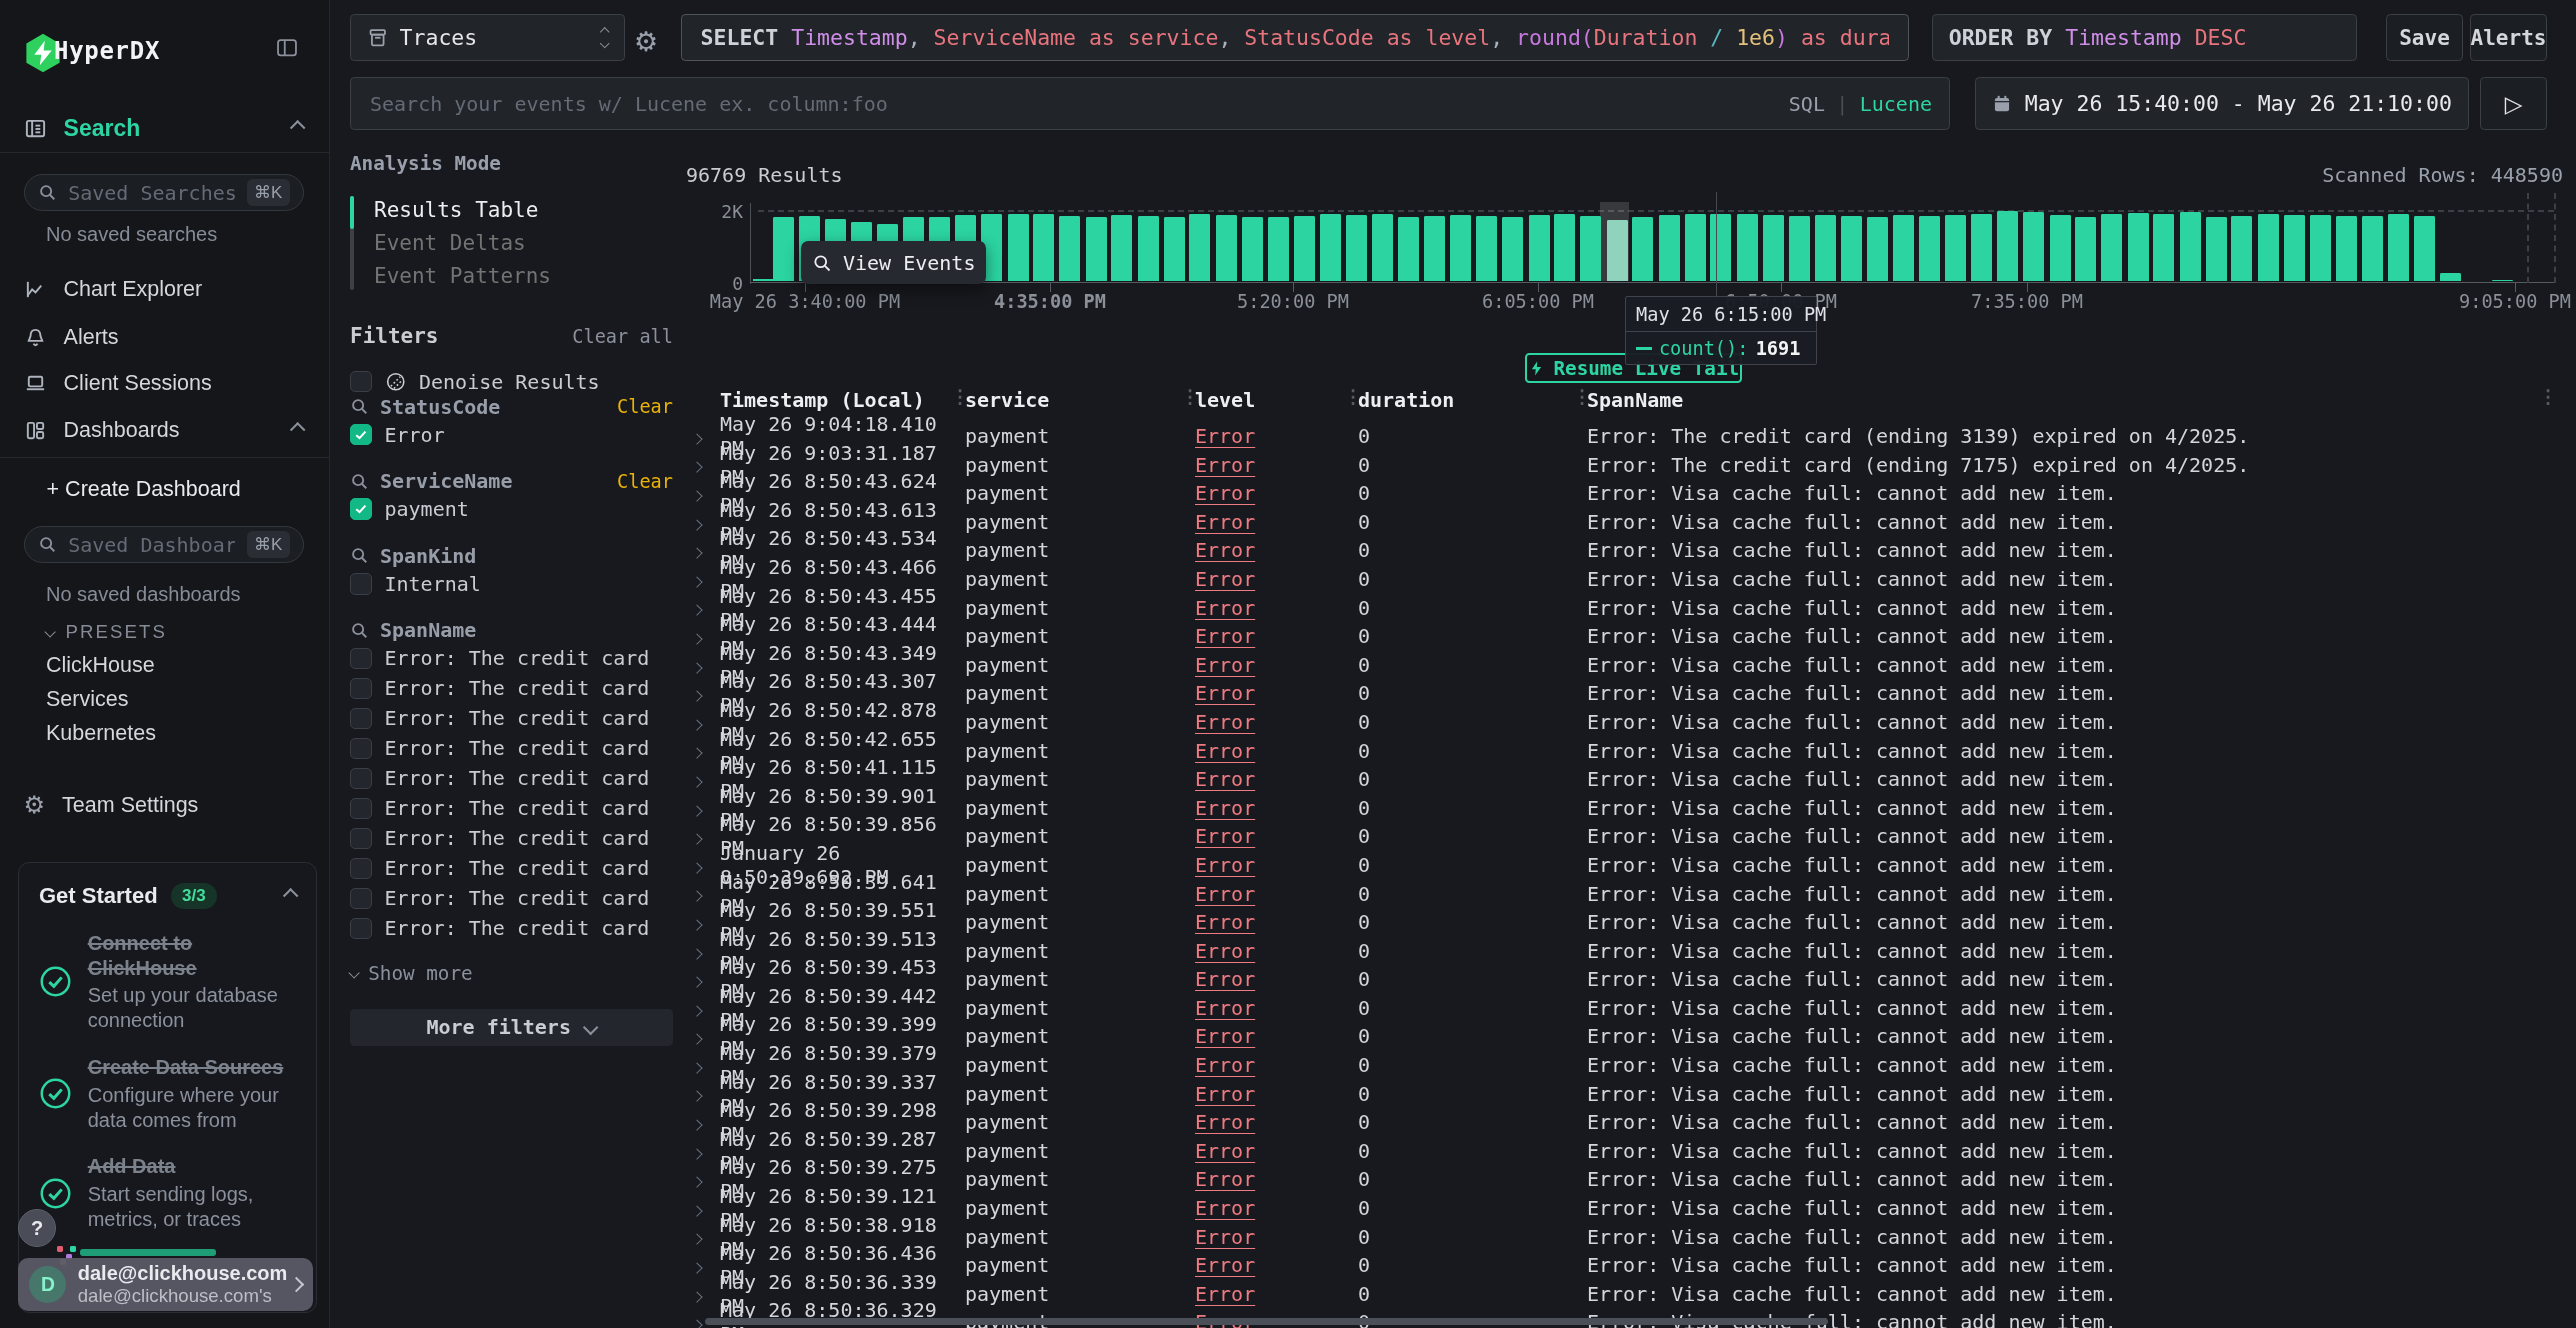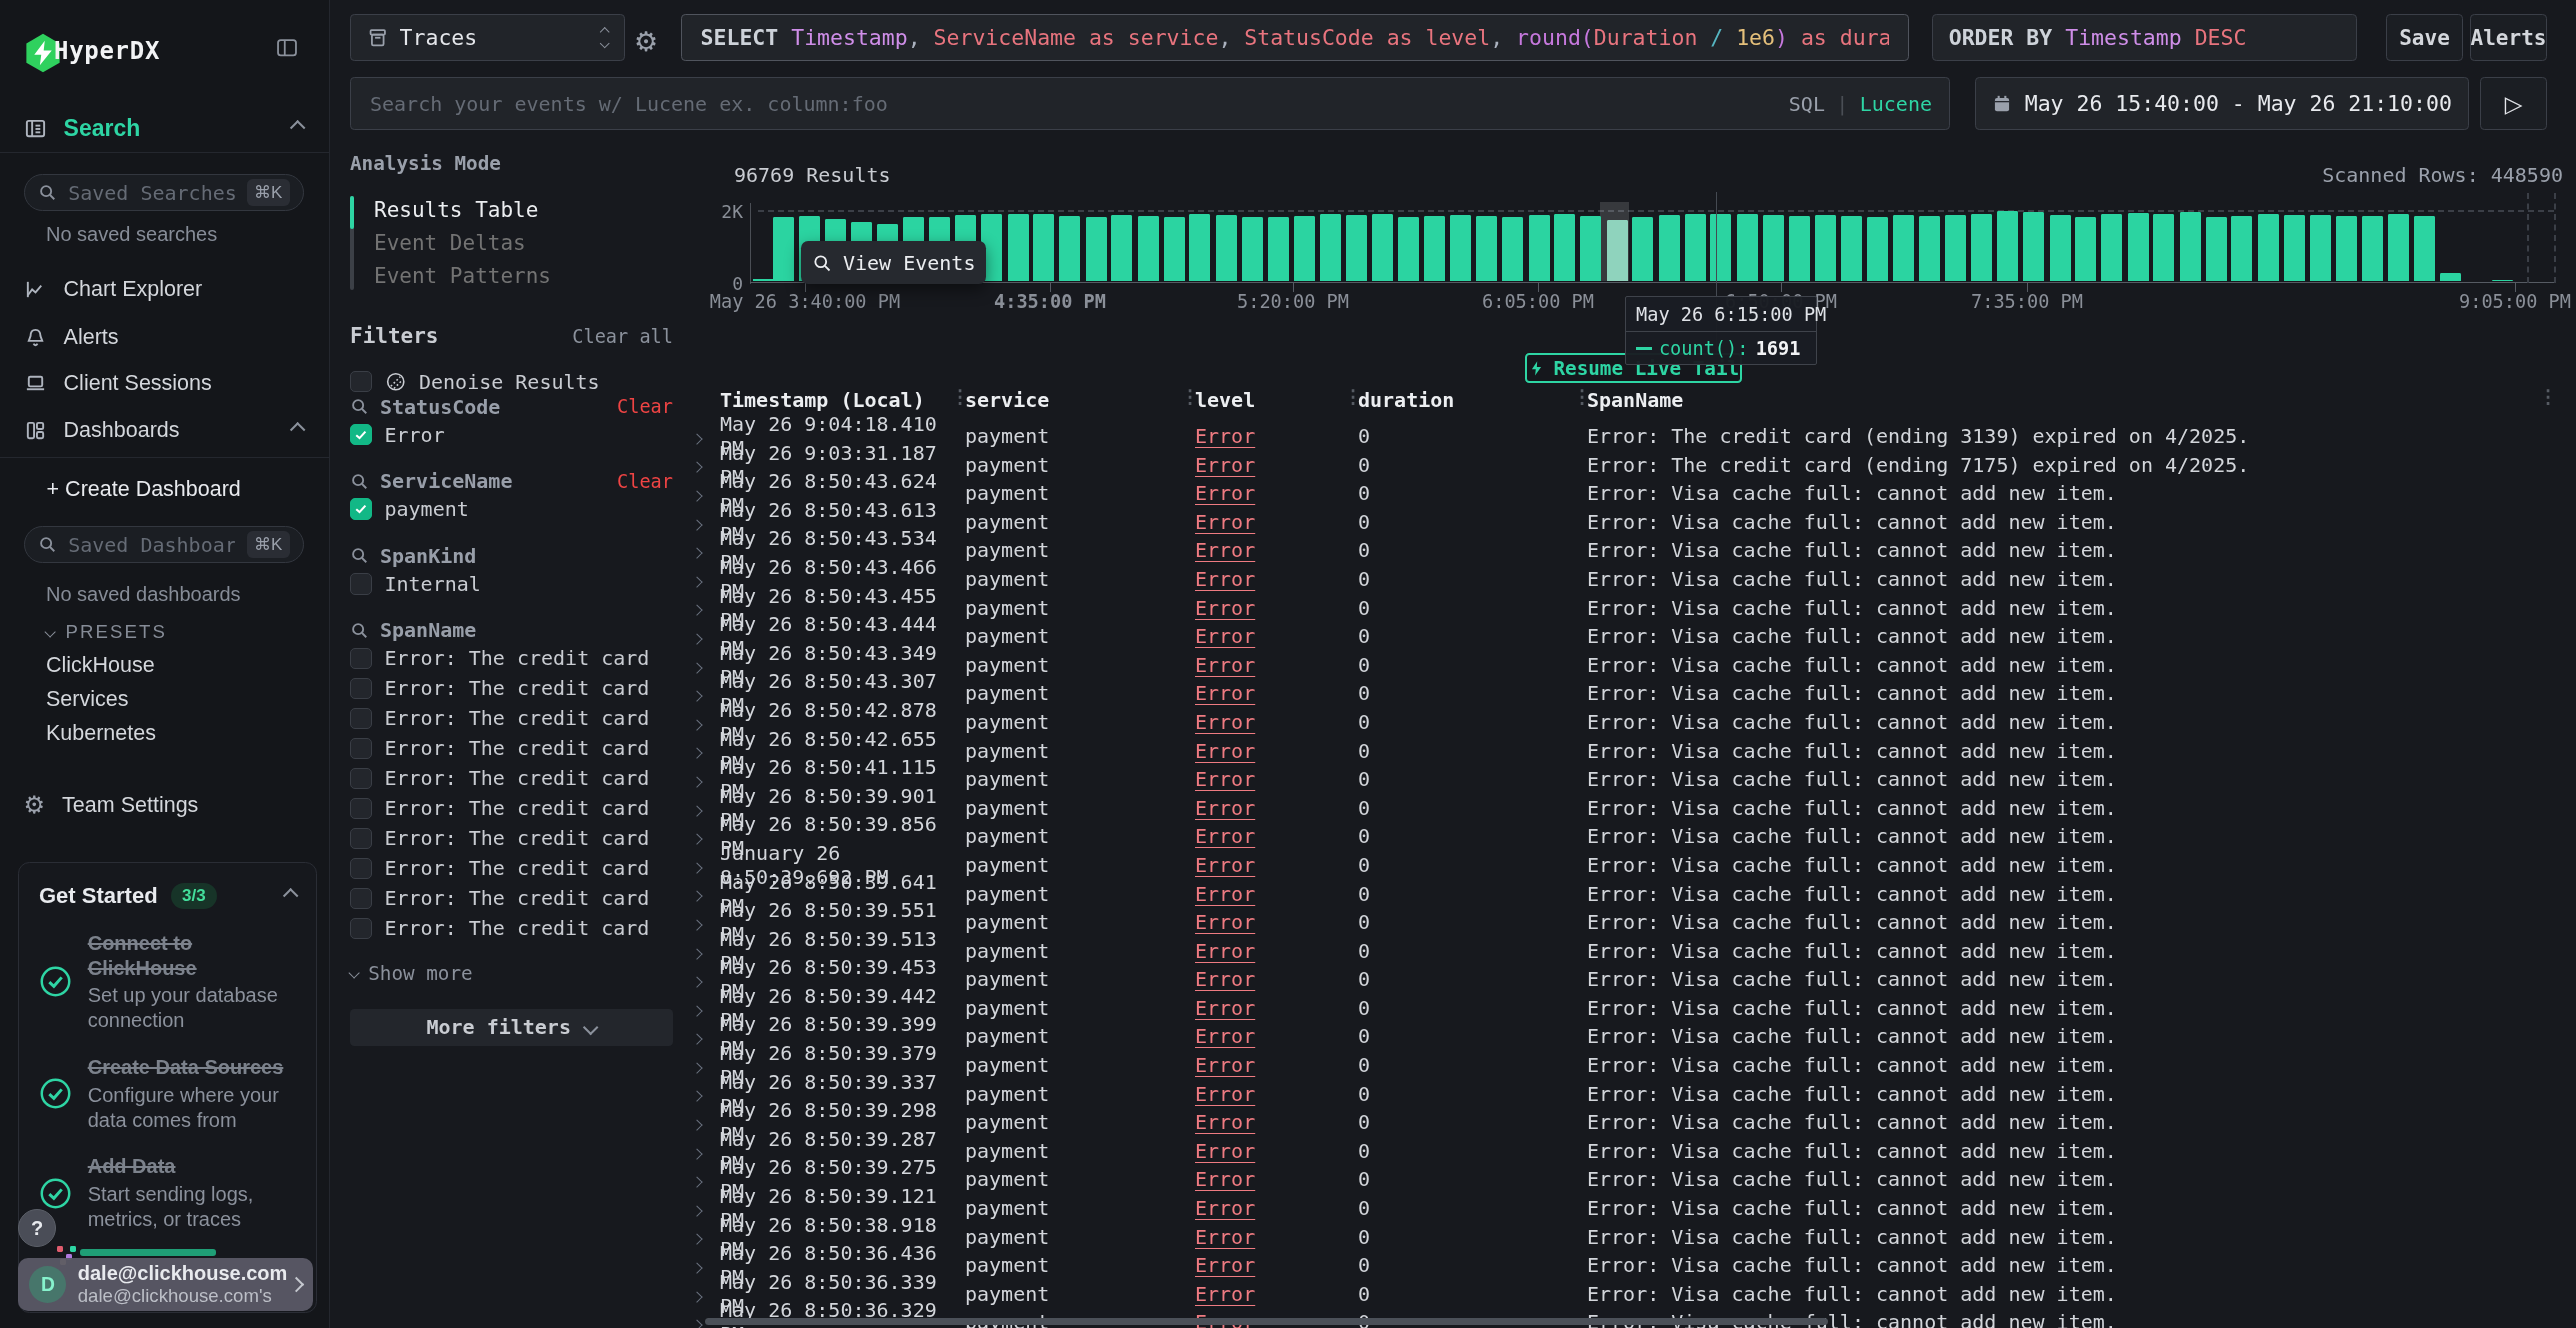--- a/index.html
+++ b/index.html
@@ -72,30 +72,30 @@
   .fheader{display:flex;align-items:center;margin-top:31.5px;}
   .fheader .fl{font:bold 21px var(--mono);color:#c9ccd2;}
   .fheader .cl{margin-left:auto;font:18.6px var(--mono);color:#8b919c;}
   .denoise{display:flex;align-items:center;gap:13px;margin-top:21.5px;}
   .cb{width:21.5px;height:21.5px;border-radius:5px;background:#23262c;border:1.4px solid #3a3e46;box-sizing:border-box;flex:none;display:flex;align-items:center;justify-content:center;}
   .cb.on{background:#12b886;border-color:#12b886;}
   .dlabel{font:20px var(--mono);color:#c9ccd2;}
   .fgroups{}
   .fghead{display:flex;align-items:center;gap:11.4px;height:26px;}
   .fname{font:bold 20px var(--mono);color:#989ea9;}
-  .fclear{margin-left:auto;font:18.6px var(--mono);color:#ef4444;}
+  .fclear{margin-left:auto;font:18.6px var(--mono);color:#eab308;}
   .fitem{display:flex;align-items:center;gap:13px;height:30px;}
   .flab{font:20px var(--mono);color:#c9ccd2;white-space:nowrap;overflow:hidden;max-width:265px;}
   .fgroup{margin-bottom:18.6px;}
   .showmore{display:flex;align-items:center;gap:10px;font:19.3px var(--mono);color:#8b919c;margin-top:2.9px;}
   .showmore .chev{width:7.2px;height:7.2px;border-width:1.8px;}
   .morefilters{margin-top:24px;height:37px;background:#23262c;border-radius:4.3px;display:flex;align-items:center;justify-content:center;gap:14.3px;font:bold 20px var(--mono);color:#c9ccd2;}
 
   
-  .rescount{position:absolute;left:734px;top:163px;font:20px var(--mono);color:#c9ccd2;}
+  .rescount{position:absolute;left:686px;top:163px;font:20px var(--mono);color:#c9ccd2;}
   .scanned{position:absolute;right:13px;top:163px;font:20px var(--mono);color:#9aa0ab;}
   .gridline{position:absolute;left:758px;top:210px;width:1796px;border-top:2.1px dashed #3b3f47;}
   .vdash{position:absolute;top:193px;height:90px;border-left:2.1px dashed #3b3f47;}
   .yaxis{position:absolute;left:750px;top:203px;width:1.4px;height:81px;background:#4a4e55;}
   .xaxis{position:absolute;left:750px;top:282px;width:1805px;height:1.4px;background:#565b63;}
   .ylab{position:absolute;left:687px;width:56px;text-align:right;font:18px var(--mono);color:#8a8f98;}
   .bars{position:absolute;left:773px;top:193px;width:1760px;height:89px;}
   .bar{position:absolute;bottom:0.7px;width:21px;background:#2bd4a1;border-radius:1.4px 1.4px 0 0;}
   .bar.hl{background:#8fd3bd;}
   .hoverband{position:absolute;left:827px;top:9.3px;width:29px;bottom:0.7px;background:rgba(255,255,255,.14);}

